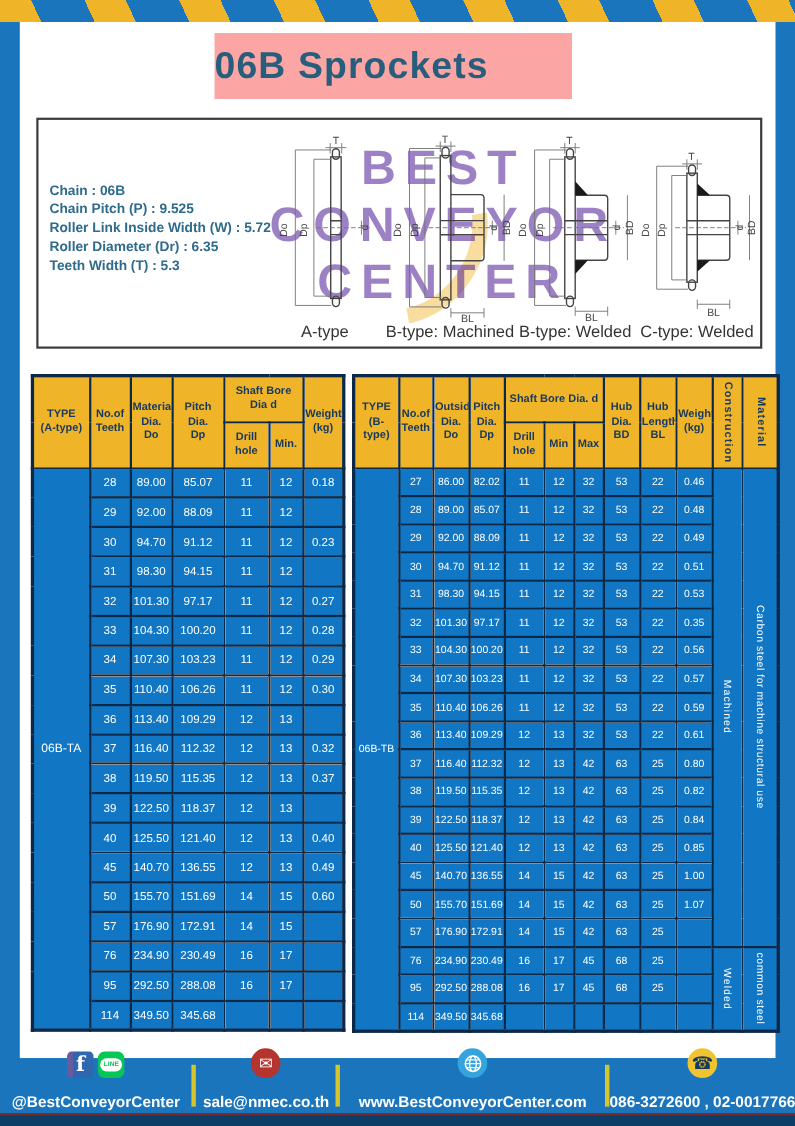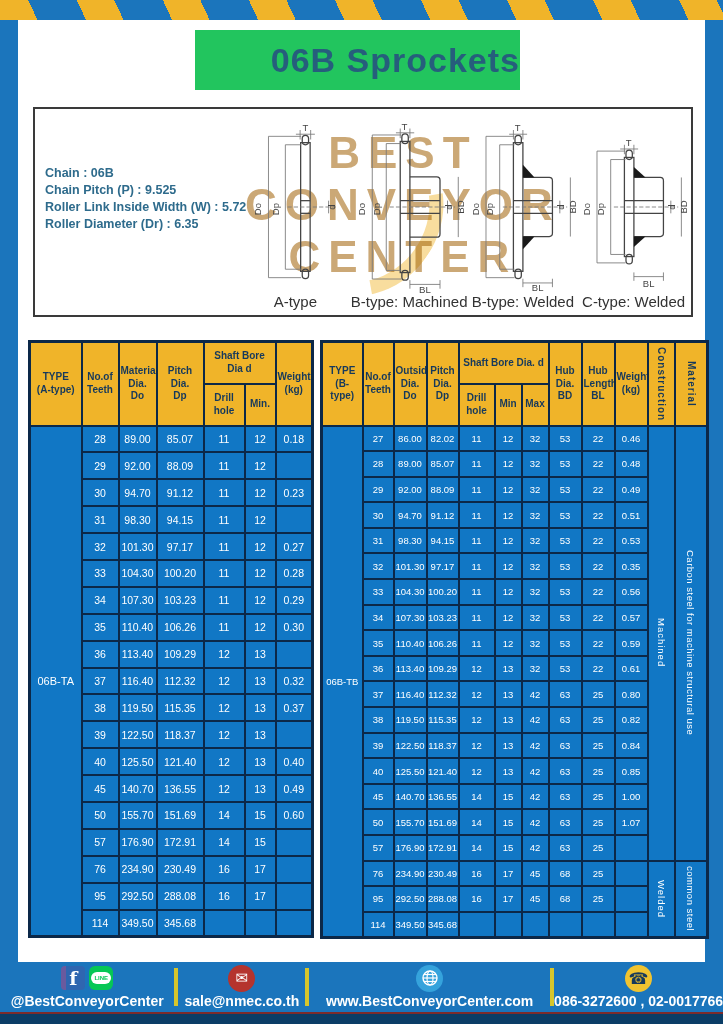--- a/index.html
+++ b/index.html
@@ -12,21 +12,21 @@
   .stripe-band {
     position:absolute; top:0; left:0; width:723px; height:20px;
     background:repeating-linear-gradient(65deg, #f0b429 0 34px, #1b75bc 34px 78px);
   }
   .white-panel {
     position:absolute; left:18px; top:20px; width:687px; height:942px;
     background:#ffffff;
   }
   .title-banner {
     position:absolute; left:195px; top:30px; width:325px; height:60px;
-    background:#22c55e; display:flex; align-items:center; justify-content:flex-end;
+    background:#fca5a5; display:flex; align-items:center; justify-content:flex-start;
   }
   .title-banner span {
     font-size:34px; font-weight:bold; color:#265e7c; letter-spacing:1px;
   }
   
   .spec-box {
     position:absolute; left:33px; top:107px; width:660px; height:210px;
     border:2px solid #3a3a3a; background:#fff; display:flex;
   }
   .spec-text { width:205px; padding:56px 0 0 10px; position:relative; z-index:2; }
@@ -34,21 +34,21 @@
   .figures { flex:1; display:flex; position:relative; z-index:2; padding:4px 2px 2px 0; }
   .figure { flex:1; display:flex; flex-direction:column; align-items:center; justify-content:flex-end; }
   .figure svg { width:100%; height:172px; }
   .fig-caption { font-size:15px; color:#333; height:20px; white-space:nowrap; }
   .diagram-line { stroke:#444; stroke-width:1.2; fill:none; }
   .dim-line { stroke:#777; stroke-width:0.8; fill:none; }
   .dim-text { font-size:9px; fill:#444; font-family:"Liberation Sans",sans-serif; }
   .weld { fill:#1a1a1a; }
   .watermark {
     position:absolute; left:210px; top:18px; z-index:1; text-align:center;
-    color:#a16207; opacity:0.55; font-weight:bold; letter-spacing:8px; line-height:52px; font-size:44px;
+    color:#4c1d95; opacity:0.55; font-weight:bold; letter-spacing:8px; line-height:52px; font-size:44px;
   }
   .wm-swirl {
     position:absolute; left:255px; top:20px; width:150px; height:170px; z-index:0;
     border-radius:50%; border:14px solid transparent; border-right-color:rgba(240,180,41,0.45);
     transform:rotate(35deg);
   }
   
   table { border-collapse:collapse; table-layout:fixed; position:absolute; }
   .spec-table { border:3px solid #0c2848; }
   th, td { border:2px solid #0c2848; overflow:hidden; text-align:center; vertical-align:middle; }
@@ -68,21 +68,21 @@
   .vcell { writing-mode:vertical-rl; letter-spacing:1px; font-size:10px; }
   .vcell.small { font-size:8.5px; letter-spacing:0.5px; }
   
   .footer {
     position:absolute; left:0; bottom:12px; width:723px; height:50px;
     background:#1b75bc; display:flex; align-items:stretch;
   }
   .fgroup { display:flex; flex-direction:column; align-items:center; justify-content:flex-end; padding-bottom:3px; }
   .fg-1 { width:176px; } .fg-2 { width:128px; } .fg-3 { width:243px; } .fg-4 { flex:1; }
   .ficons { display:flex; gap:4px; align-items:center; height:28px; }
-  .flabel { color:#fff; font-weight:bold; font-size:14px; white-space:nowrap; margin-top:1px; }
+  .flabel { color:#fff; font-weight:bold; font-size:14px; white-space:nowrap; margin-top:13px; }
   .fdiv { width:4px; height:38px; background:#d6c62c; align-self:center; }
   .fb-icon {
     width:24px; height:24px; border-radius:4px; color:#fff; font-weight:bold;
     font-family:"DejaVu Serif", serif; font-size:19px; text-align:center; line-height:24px;
     background:linear-gradient(90deg,#6a5a9e 0 5px,#2f66b0 5px);
   }
   .line-icon {
     width:24px; height:24px; border-radius:6px; background:#06c755;
     display:flex; align-items:center; justify-content:center;
   }
@@ -117,20 +117,21 @@
   <div class="watermark">
     <div>BEST</div>
     <div>CONVEYOR</div>
     <div>CENTER</div>
   </div>
   <div class="spec-text">
     <div>Chain : 06B</div>
     <div>Chain Pitch (P) : 9.525</div>
     <div>Roller Link Inside Width (W) : 5.72</div>
     <div>Roller Diameter (Dr) : 6.35</div>
+    <div>Teeth Width (T) : 5.3</div>
   </div>
   <div class="figures">
 
     <div class="figure">
       <svg viewBox="0 0 105 160">
         <text class="dim-text" x="62" y="8" text-anchor="middle">T</text>
         <line class="dim-line" x1="53" y1="11" x2="71" y2="11"></line>
         <line class="dim-line" x1="57" y1="7" x2="57" y2="16"></line>
         <line class="dim-line" x1="67" y1="7" x2="67" y2="16"></line>
         <rect class="diagram-line" x="59" y="12" width="6" height="9" rx="3" fill="#fff"></rect>

